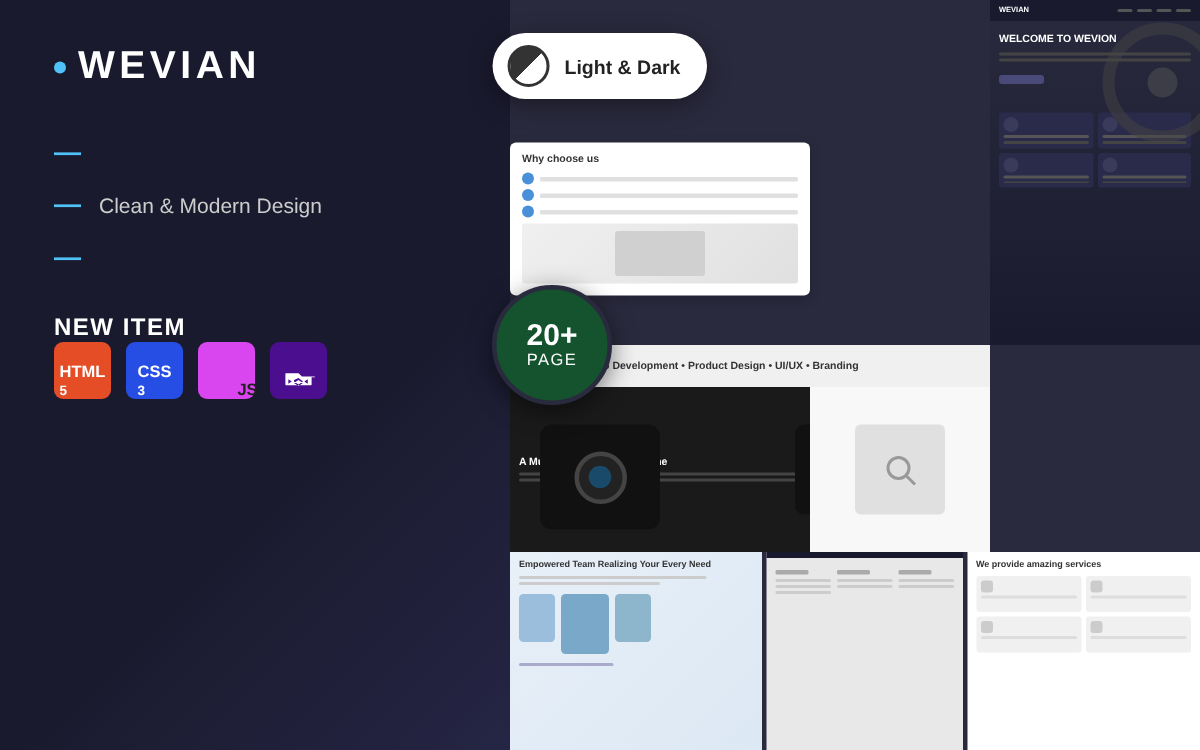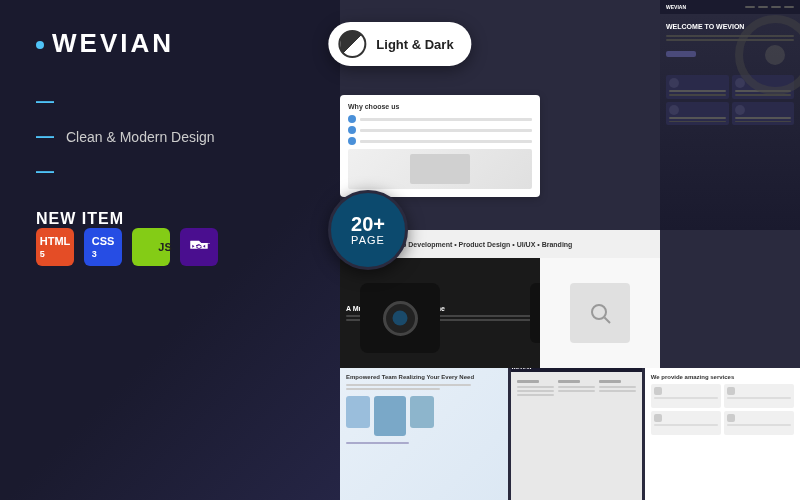--- a/index.html
+++ b/index.html
@@ -95,29 +95,29 @@
     .tech-badges {
       display: flex;
       gap: 10px;
       align-items: center;
     }
     .badge {
       width: 38px;
       height: 38px;
       border-radius: 6px;
       display: flex;
-      align-items: center;
+      align-items: flex-end;
       justify-content: center;
       font-size: 11px;
       font-weight: 800;
       color: white;
     }
     .badge-html { background: #e44d26; }
     .badge-css { background: #264de4; }
-    .badge-js { background: #84cc16; color: #222; padding-left: 28px; }
+    .badge-js { background: #d946ef; color: #222; padding-left: 28px; }
     .badge-codepen { background: #4a0e8f; }
 
     
     .ld-pill {
       position: absolute;
       top: 22px;
       left: 340px;
       transform: translateX(-50%);
       background: #ffffff;
       border-radius: 30px;
@@ -143,21 +143,21 @@
       font-weight: 700;
     }
 
     
     .pages-badge {
       position: absolute;
       left: 328px;
       top: 190px;
       width: 80px;
       height: 80px;
-      background: #0c4a6e;
+      background: #14532d;
       border-radius: 50%;
       display: flex;
       flex-direction: column;
       align-items: center;
       justify-content: center;
       z-index: 20;
       border: 3px solid #2a2a3e;
       box-shadow: 0 4px 16px rgba(0,0,0,0.5);
     }
     .pages-number {

